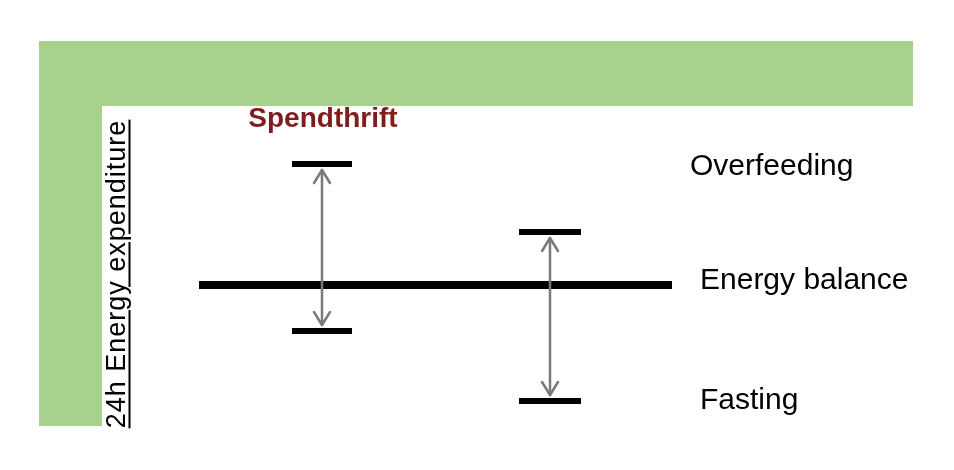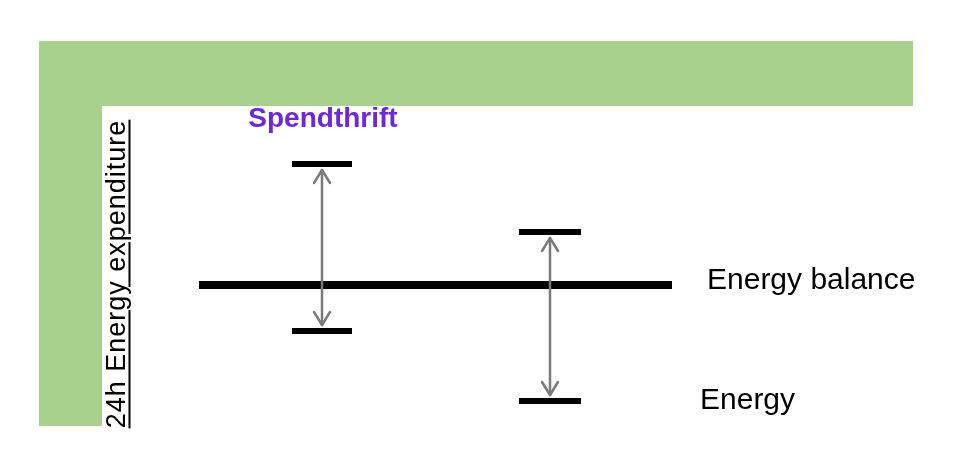--- a/index.html
+++ b/index.html
@@ -48,21 +48,21 @@
     text-decoration: underline;
     text-underline-offset: 4px;
     line-height: 30px;
   }
   .col-header {
     position: absolute;
     top: -4px;
     transform: translateX(-50%);
     font-size: 28px;
     font-weight: bold;
-    color: #6d28d9;
+    color: #7f1d1d;
     white-space: nowrap;
     line-height: 32px;
   }
   .col-header.spendthrift { left: 221px; }
   .col-header.thrifty { left: 449px; }
   .bar {
     position: absolute;
     height: 6px;
     background: #000000;
   }
@@ -86,21 +86,21 @@
     height: 345px;
   }
   .level-label {
     position: absolute;
     font-size: 30px;
     color: #000000;
     white-space: nowrap;
     line-height: 32px;
   }
   .level-label.overfeeding { left: 588px; top: 43px; }
-  .level-label.energy-balance { left: 598px; top: 157px; margin-left: 7px; }
+  .level-label.energy-balance { left: 598px; top: 157px; }
   .level-label.fasting { left: 598px; top: 277px; }
 </style>
 </head>
 <body>
 
 <div class="stage">
   <div class="frame">
     <div class="panel">
 
       <div class="axis-label">24h Energy expenditure</div>
@@ -123,20 +123,21 @@
             <polyline points="212,206 220,219 228,206"></polyline>
           </g>
           <g>
             <line x1="448" y1="132" x2="448" y2="289"></line>
             <polyline points="440,145 448,132 456,145"></polyline>
             <polyline points="440,276 448,289 456,276"></polyline>
           </g>
         </g>
       </svg>
 
+      <div class="level-label overfeeding">Overfeeding</div>
 
       <div class="level-label energy-balance">Energy balance</div>
 
-      <div class="level-label fasting">Energy</div>
+      <div class="level-label fasting">Fasting</div>
 
     </div>
   </div>
 </div>
 
 </body></html>

